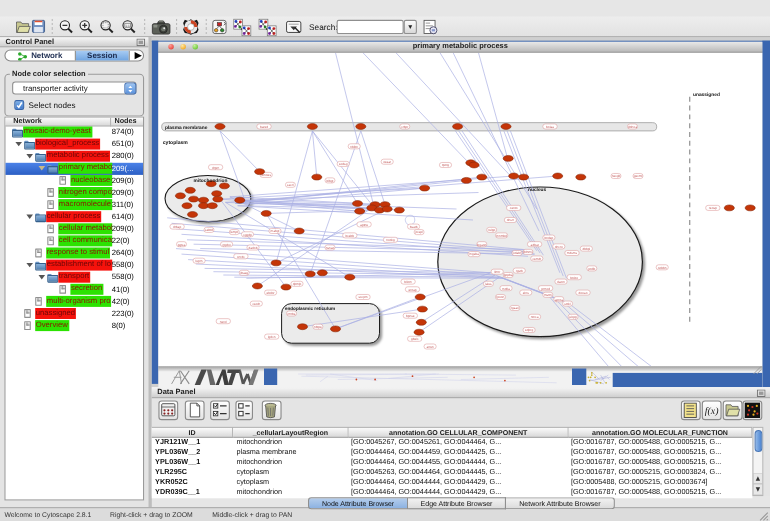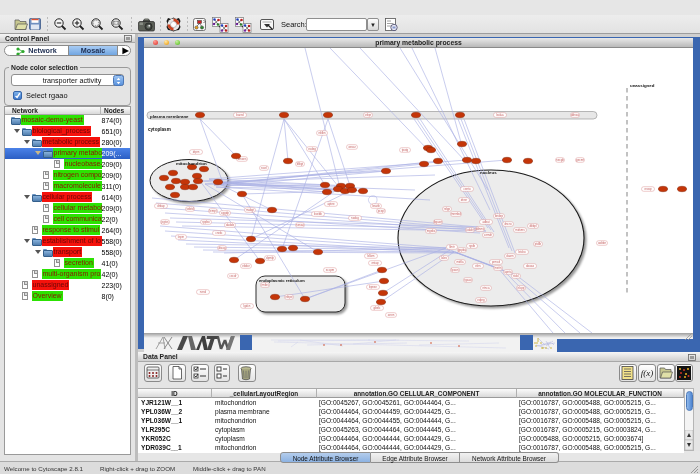--- a/index.html
+++ b/index.html
@@ -36,21 +36,21 @@
 #cptabs { left:4px; top:11px; width:127px; height:11px; background:#fff;
   border:1px solid #8a8a8a; border-radius:7px; overflow:hidden; }
 .cptab { position:absolute; top:0; height:11px; font-size:7.2px; font-weight:bold;
   color:#1c2c50; text-align:center; line-height:10px; }
 #groupbox { left:4px; top:33px; width:127px; height:39px; border:1px solid #9a9a9a;
   border-radius:4px; }
 #grouplbl { left:9px; top:29.5px; font-size:6.8px; font-weight:bold; color:#222;
   background:#e4e4e4; padding:0 2px; }
 #combo { left:11px; top:40px; width:113px; height:12px; background:#fff;
   border:1px solid #8f8f8f; border-radius:3px; font-size:7.2px; color:#111;
-  line-height:11px; padding-left:9px;text-align:center; }
+  line-height:11px; padding-left:9px; }
 #combostep { left:113px; top:40.5px; width:10.5px; height:11px; border-radius:2.5px;
   background:linear-gradient(#9cc4f2,#5a92dd); border:0.5px solid #4a77b8; }
 #checkbox { left:13px; top:57px; width:9px; height:9px; border-radius:2px;
   background:linear-gradient(#7fb2ea,#3c77cc); border:1px solid #3565aa; }
 #checklbl { left:26px; top:57px; font-size:7.4px; color:#111; }
 #treebox { left:4px; top:72px; width:127px; height:349px; background:#fff;
   border:1px solid #9a9a9a; }
 #treehead { left:0; top:0; width:125px; height:7.5px;
   background:linear-gradient(#fbfbfb,#d9d9d9); border-bottom:1px solid #a8a8a8; }
 #treehead .c1 { position:absolute; left:7px; top:0px; font-size:6.6px; font-weight:bold; color:#222; }
@@ -249,38 +249,38 @@
     <div id="cptabs" class="abs">
       <div class="cptab" style="left:0;width:63px;">
         <svg style="position:absolute;left:11px;top:1px" width="9" height="9" viewBox="0 0 9 9">
             <circle cx="2" cy="2" r="1.6" fill="#2da82d"></circle>
             <circle cx="7" cy="4.5" r="1.6" fill="#2da82d"></circle>
             <circle cx="2" cy="7" r="1.6" fill="#2da82d"></circle>
             <path d="M2,2 L7,4.5 L2,7" stroke="#2da82d" stroke-width="0.8" fill="none"></path>
           </svg>
         <span style="margin-left:12px">Network</span>
       </div>
-      <div class="cptab" style="left:63px;width:50px;background:linear-gradient(#a8ccf4,#659ddd);border-left:1px solid #8a8a8a;border-right:1px solid #8a8a8a;">Mosaic</div>
+      <div class="cptab" style="left:63px;width:50px;background:linear-gradient(#a8ccf4,#659ddd);border-left:1px solid #8a8a8a;border-right:1px solid #8a8a8a;">Session</div>
       <div class="cptab" style="left:114px;width:13px;color:#000;font-size:8px;">▶</div>
     </div>
     <div id="groupbox" class="abs"></div>
     <div id="grouplbl" class="abs">Node color selection</div>
     <div id="combo" class="abs">transporter activity</div>
     <div id="combostep" class="abs">
       <svg width="9" height="10" viewBox="0 0 10 11" style="display:block">
           <path d="M5,2 L7,4.5 L3,4.5 Z" fill="#fff"></path>
           <path d="M5,9 L7,6.5 L3,6.5 Z" fill="#fff"></path>
         </svg>
     </div>
     <div id="checkbox" class="abs">
       <svg width="7" height="7" viewBox="0 0 9 9" style="display:block">
           <path d="M2,5 L4,7 L7.5,1.5" stroke="#fff" stroke-width="1.8" fill="none"></path>
         </svg>
     </div>
-    <div id="checklbl" class="abs">Select rgaao</div>
+    <div id="checklbl" class="abs">Select nodes</div>
     <div id="treebox" class="abs">
       <div id="treehead" class="abs">
           <span class="c1">Network</span>
           <span class="c2">Nodes</span>
           <span class="d"></span>
         </div>
       <div class="trow" style="top:7.5px">
           <span class="fold" style="left:6px"></span>
           <span class="lbl gbg" style="left:15.5px;max-width:81.0px">mosaic-demo-yeast</span>
           <span class="cnt" style="">874(0)</span>

